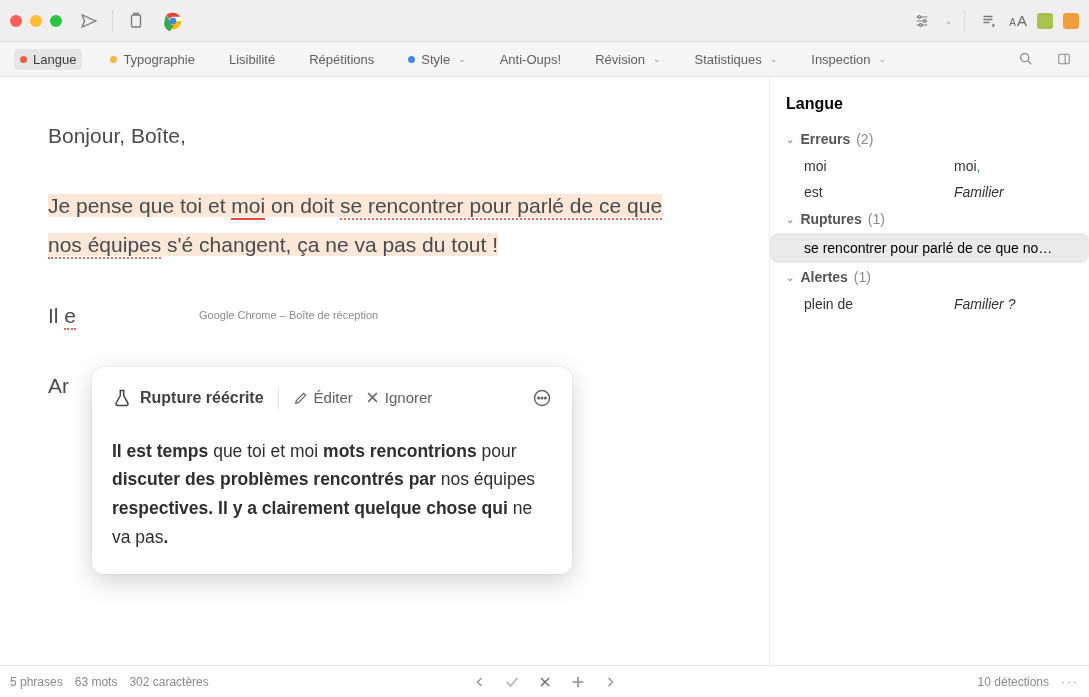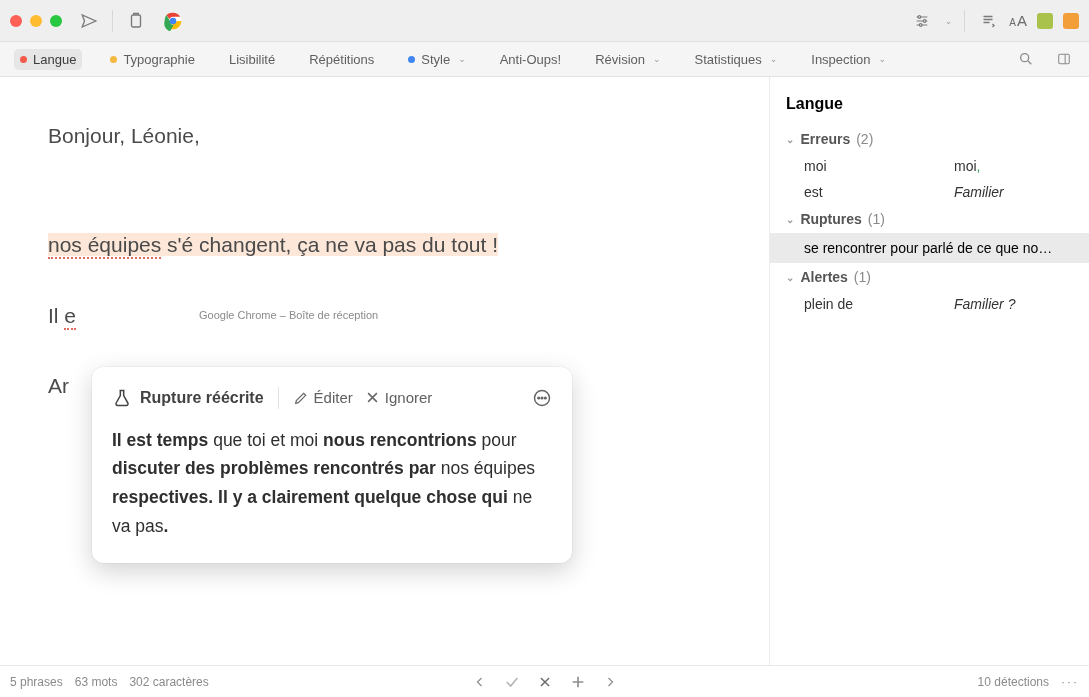--- a/index.html
+++ b/index.html
@@ -41,38 +41,38 @@
   .editor { flex:1; padding:40px 48px 0 48px; font-size:21px; color:#4a4a4a; line-height:1.85; position:relative; }
   .sidebar { width:320px; border-left:1px solid #ececec; padding:18px 0 0 0; font-size:14px; overflow:hidden; }
 
   .editor p { margin-bottom: 1.5em; }
   .hl { background:#fde7d8; }
   .err { border-bottom: 2px solid #e54b3b; padding-bottom:1px; }
   .err-dotted { border-bottom: 2px dotted #e26a5c; padding-bottom:1px; }
 
   
   .popup { position:absolute; left:92px; top:290px; width:480px; background:#fff; border-radius:12px; box-shadow: 0 8px 26px rgba(0,0,0,0.18), 0 0 0 1px rgba(0,0,0,0.03); padding:16px 20px 22px 20px; }
-  .popup-hdr { display:flex; align-items:center; gap:12px; font-size:16px; color:#424242; margin-bottom:13px; }
+  .popup-hdr { display:flex; align-items:center; gap:12px; font-size:16px; color:#424242; margin-bottom:24px; }
   .popup-hdr .title { display:flex; align-items:center; gap:8px; font-weight:600; }
   .popup-hdr .divider { width:1px; height:22px; background:#e3e3e3; margin:0 2px; }
   .popup-hdr .action { display:flex; align-items:center; gap:5px; color:#606060; cursor:pointer; font-size:15px; }
   .popup-body { font-size:17.5px; line-height:1.65; color:#2f2f2f; }
   .popup-body b { font-weight:700; }
 
   
   .sb-title { font-size:16px; font-weight:700; padding:0 16px 12px 16px; }
   .sb-section-hdr { display:flex; align-items:center; gap:6px; padding:6px 16px; font-size:14px; font-weight:700; color:#555; cursor:pointer;}
   .sb-section-hdr .disclose { color:#9c9c9c; font-size:10px; }
   .sb-section-hdr .count { font-weight:400; color:#8a8a8a; }
   .sb-row { display:flex; padding:5px 16px 5px 34px; font-size:14px; cursor:pointer; }
   .sb-row > :first-child { flex:0 0 150px; color:#333; }
   .sb-row > :last-child { color:#333; }
   .sb-row .ital { font-style:italic; }
   .sb-row .green { color:#2da35a; }
-  .sb-row-full { padding:7px 16px 7px 34px; background:#eaeaea; font-size:14px; white-space:nowrap; overflow:hidden; text-overflow:ellipsis; }
+  .sb-row-full { padding:7px 16px 7px 34px; background:#eaeaea; font-size:14px; white-space:nowrap; overflow:hidden; text-overflow:ellipsis;border-radius:8px; }
 
   
   .statusbar { height:32px; border-top:1px solid #e8e8e8; display:flex; align-items:center; padding:0 10px; font-size:12px; color:#8a8a8a; gap:12px; }
   .statusbar .sp { flex:1; }
   .nav-ctrls { display:flex; align-items:center; gap:18px; color:#8f8f8f; position:absolute; left:50%; transform:translateX(-50%); }
   .nav-ctrls span { font-size:16px; cursor:pointer; display:flex; align-items:center; }
   .statusbar { position:relative; }
 
   svg { display:block; }
 </style>
@@ -189,23 +189,23 @@
       <svg width="18" height="14" viewBox="0 0 24 24" fill="none" stroke="#8b8b8b" stroke-width="1.8">
           <rect x="3" y="4" width="18" height="16" rx="2"></rect>
           <path d="M14 4v16"></path>
         </svg>
     </div>
   </div>
 </div>
 
 <div class="main">
   <div class="editor">
-    <p><span>Bonjour, Léonie,</span></p>
+    <p><span>Bonjour, Boîte,</span></p>
     <p>
-      <br>
+      <span class="hl"><span>Je pense que toi et </span><span class="err">moi</span><span> on doit </span><span class="err-dotted">se rencontrer pour parlé de ce que</span></span><br>
       <span class="hl"><span class="err-dotted">nos équipes</span><span> s'é changent, ça ne va pas du tout !</span></span>
     </p>
     <p>
       <span>Il </span><span class="err-dotted">e</span>
     </p>
     <p><span>Ar</span></p>
 
     <div class="popup">
       <div class="popup-hdr">
         <div class="title">
@@ -231,21 +231,21 @@
         <div class="action">
           <svg width="20" height="20" viewBox="0 0 24 24" fill="none" stroke="#666" stroke-width="1.8">
               <circle cx="12" cy="12" r="9"></circle>
               <circle cx="8" cy="12" r="1" fill="#666"></circle>
               <circle cx="12" cy="12" r="1" fill="#666"></circle>
               <circle cx="16" cy="12" r="1" fill="#666"></circle>
             </svg>
         </div>
       </div>
       <div class="popup-body">
-        <b>Il est temps</b><span> que toi et moi </span><b>nous rencontrions</b><span> pour </span><b>discuter des problèmes rencontrés par</b><span> nos équipes </span><b>respectives. Il y a clairement quelque chose qui</b><span> ne va pas</span><b>.</b>
+        <b>Il est temps</b><span> que toi et moi </span><b>mots rencontrions</b><span> pour </span><b>discuter des problèmes rencontrés par</b><span> nos équipes </span><b>respectives. Il y a clairement quelque chose qui</b><span> ne va pas</span><b>.</b>
       </div>
     </div>
   </div>
 
   <div class="sidebar">
     <div class="sb-title">Langue</div>
 
     <div class="sb-section-hdr">
       <span class="disclose">⌄</span>
       <span>Erreurs</span>

